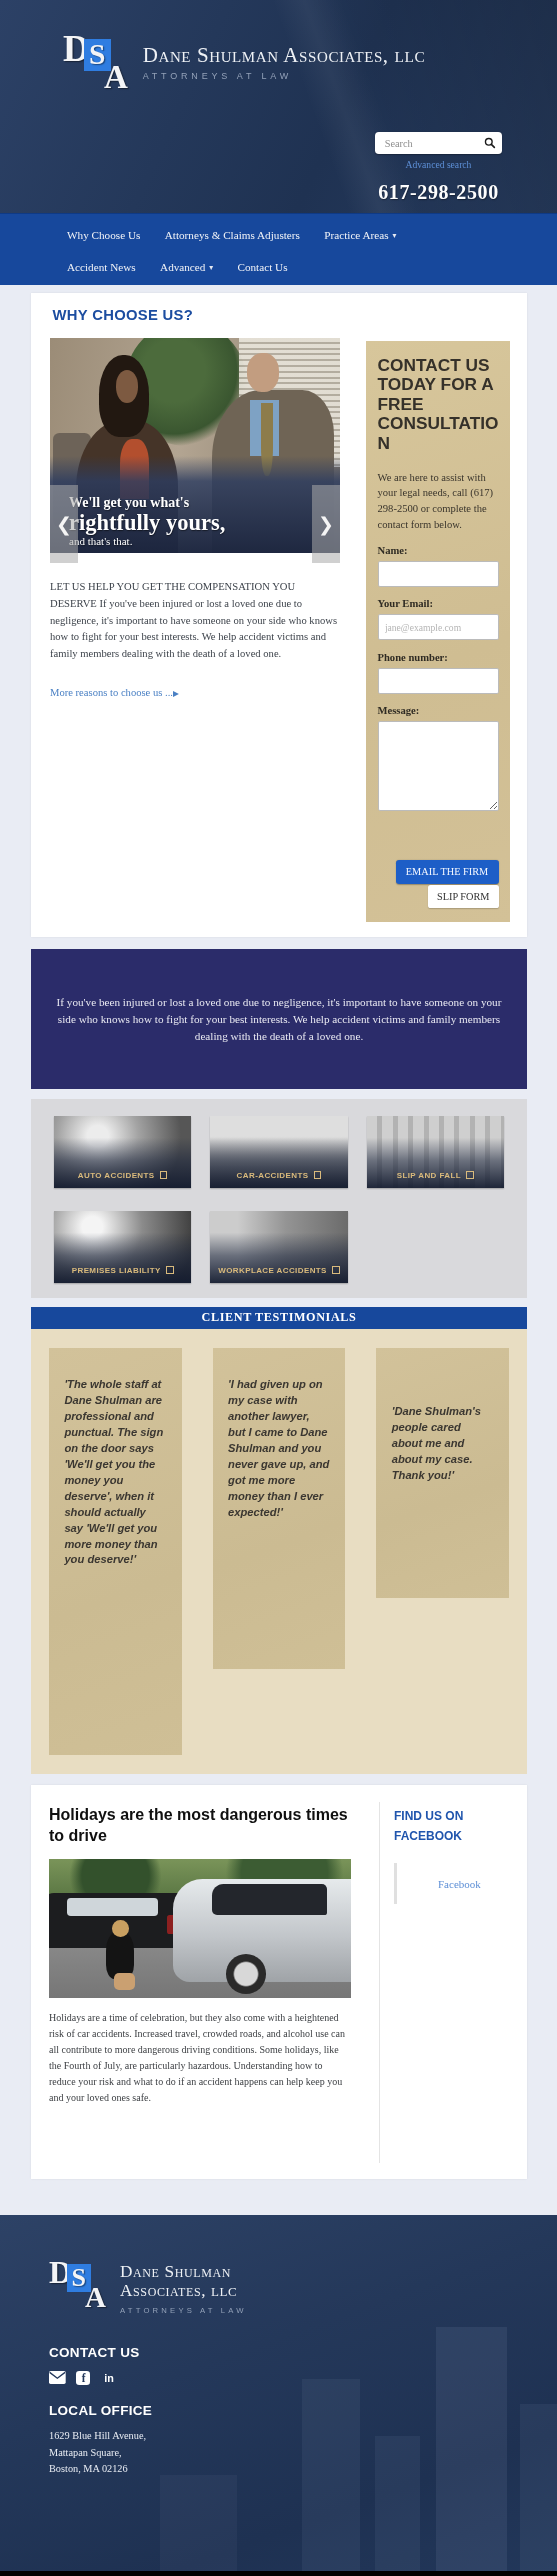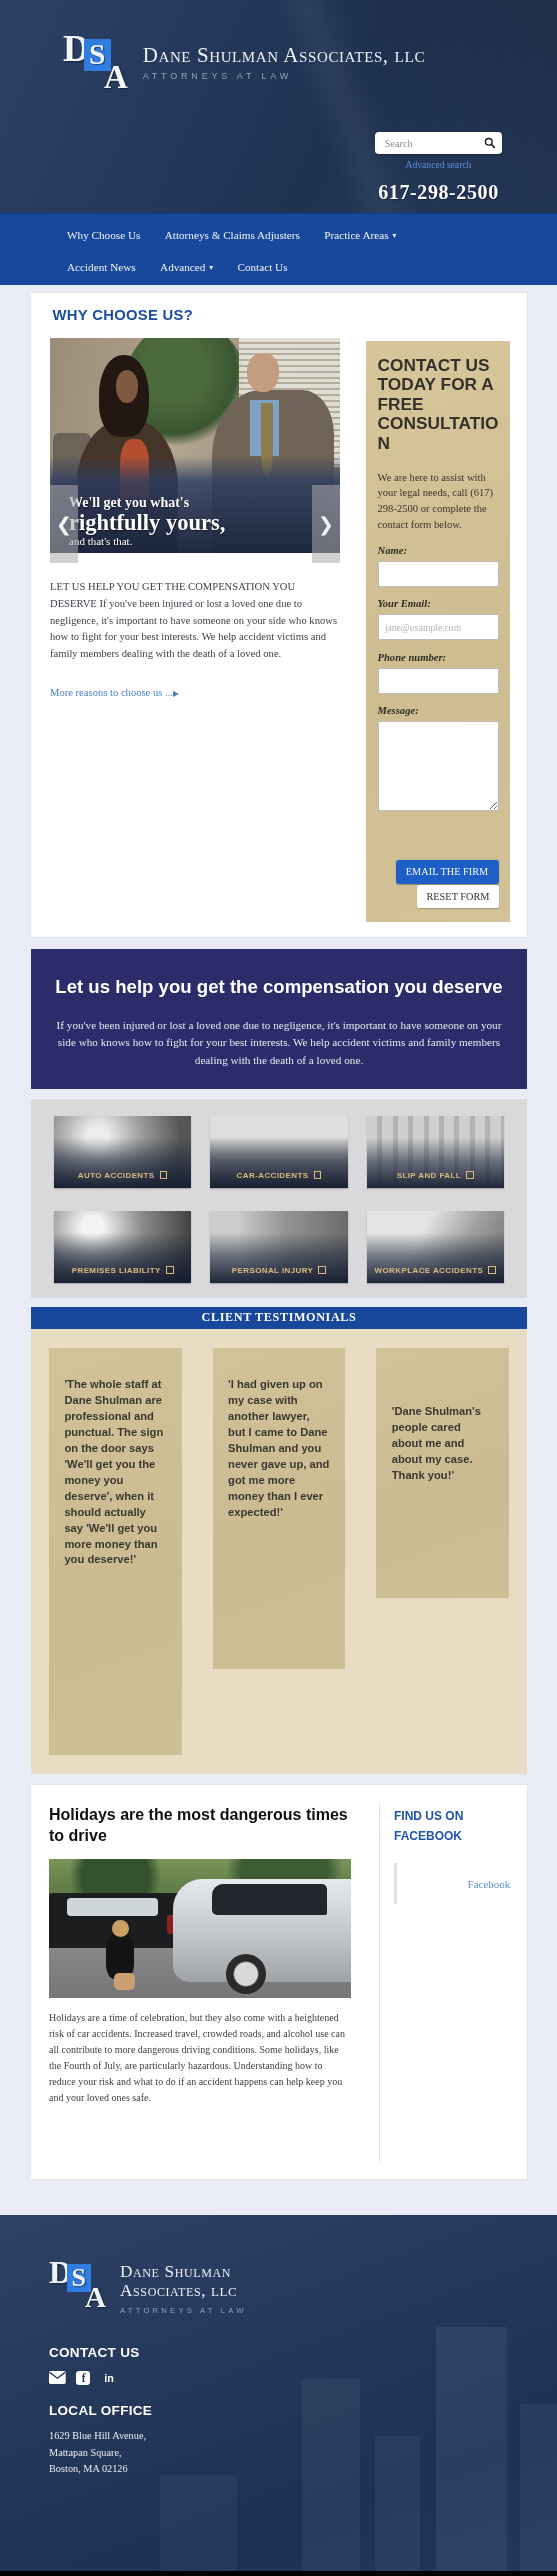--- a/index.html
+++ b/index.html
@@ -86,21 +86,21 @@
 
   .why-par{margin-top:26px;width:290px;color:#3d434b;font-size:10.6px;line-height:1.58;}
   .more-link{display:inline-block;margin-top:14px;color:#4a80c4;font-size:10.6px;text-decoration:none;cursor:pointer;}
   .more-link .arr{font-size:7.7px;}
 
   .contact-box{width:144px;flex:0 0 auto;box-sizing:border-box;min-height:581px;margin-top:6.4px;
     background:linear-gradient(160deg,#d7c69b 0%,#cfbd92 55%,#d3c197 100%);
     padding:15.4px 11.5px 14px 11.5px;display:flex;flex-direction:column;}
   .cb-title{font-family:"Liberation Sans",sans-serif;font-weight:bold;font-size:17.3px;line-height:1.12;color:#35312a;overflow-wrap:anywhere;}
   .cb-intro{margin-top:16.7px;font-size:10.6px;line-height:1.5;color:#3a352c;}
-  .cb-label{margin-top:11.5px;font-weight:bold;font-size:10.6px;color:#2f2b23;font-style:italic;}
+  .cb-label{margin-top:11.5px;font-weight:bold;font-size:10.6px;color:#2f2b23;}
   .cb-input{margin-top:5.1px;width:100%;box-sizing:border-box;height:26px;border:0.6px solid #bbb;border-radius:1.9px;background:#fff;font-family:"Liberation Serif",serif;font-size:9.6px;padding:0 6.4px;color:#333;}
   .cb-input::placeholder{color:#b5b5b5;}
   .cb-textarea{margin-top:5.1px;width:100%;box-sizing:border-box;height:90px;border:0.6px solid #bbb;border-radius:1.9px;background:#fff;font-family:"Liberation Serif",serif;font-size:9.6px;padding:5.1px 6.4px;color:#333;resize:vertical;}
   .cb-buttons{margin-top:auto;display:flex;flex-direction:column;align-items:flex-end;}
   .btn-email{background:#1d5ec7;color:#f5f8ff;border:0;border-radius:3.2px;font-family:"Liberation Serif",serif;font-size:10.3px;padding:6.4px 10.3px;cursor:pointer;box-shadow:0 0.6px 1.3px rgba(0,0,0,.3);}
   .btn-reset{margin-top:1.3px;background:#ffffff;color:#333;border:0;border-radius:2.6px;font-family:"Liberation Serif",serif;font-size:10.3px;padding:5.8px 9px;cursor:pointer;box-shadow:0 0.6px 1.3px rgba(0,0,0,.2);}
 
   
   .banner{margin-top:11.5px;background:#2b2c6a;color:#fff;min-height:140px;box-sizing:border-box;padding:26px 19px 19px;text-align:center;}
   .banner h2{margin:0;font-family:"Liberation Sans",sans-serif;font-weight:bold;font-size:18.6px;line-height:1.25;}
@@ -120,21 +120,21 @@
   .tile:nth-of-type(6) .tile-photo{background:linear-gradient(115deg,#e4e4e4 0 38%,#a0a0a0 68%,#6f6f6f 100%);}
   .tile-photo{position:absolute;inset:0;}
   .tile-label{position:absolute;left:0;right:0;bottom:7.7px;z-index:2;display:flex;align-items:center;justify-content:center;gap:5.1px;
     color:#d9ba7c;font-family:"Liberation Sans",sans-serif;font-weight:bold;font-size:8px;letter-spacing:0.4px;}
   .tile-box-icon{width:5.8px;height:5.8px;border:1px solid #d9ba7c;display:inline-block;}
 
   
   .testi-bar{margin-top:9px;background:#17489c;height:22px;display:flex;align-items:center;justify-content:center;
     color:#fff;font-family:"Liberation Serif",serif;font-weight:bold;font-size:12.2px;letter-spacing:0.6px;}
   .testi-panel{background:linear-gradient(170deg,#ead fc4, #e8ddc2);background:#e8ddc2;min-height:445px;box-sizing:border-box;padding:19px 18px;}
-  .testi-grid{display:grid;grid-template-columns:repeat(3,1fr);column-gap:31px;align-items:start;}
+  .testi-grid{display:grid;grid-template-columns:repeat(3,1fr);column-gap:31px;align-items:start;font-style:italic;}
   .testi-box{background:linear-gradient(160deg,#d2c29a 0%,#cbbb92 60%,#cfbf96 100%);padding:29.5px 15.4px 19px;box-sizing:border-box;
     color:#3b3731;font-family:"Liberation Sans",sans-serif;font-weight:bold;font-size:11.2px;line-height:1.42;}
   .testi-box.t1{min-height:407px;}
   .testi-box.t2{min-height:321px;}
   .testi-box.t3{min-height:250px;padding-top:56px;}
 
   
   .blog-card{margin-top:11.5px;min-height:394px;box-sizing:border-box;padding:16.7px 16.7px 16.7px 18px;display:flex;gap:0;}
   .blog-main{width:316px;flex:0 0 auto;padding-right:14px;}
   .blog-title{margin:2.6px 0 0;color:#101010;font-family:"Liberation Sans",sans-serif;font-weight:bold;font-size:16px;line-height:1.3;}
@@ -146,21 +146,21 @@
   .bp-taillight{position:absolute;left:39%;top:40%;width:7%;height:14%;background:#8d2020;border-radius:2.6px;}
   .bp-silvercar{position:absolute;right:-5%;top:14%;width:64%;height:74%;background:linear-gradient(180deg,#e6eaec 0%,#c2c6ca 55%,#9fa3a7 100%);border-radius:29.5px 10.3px 6.4px 16.7px;}
   .bp-silverwindow{position:absolute;right:8%;top:18%;width:38%;height:22%;background:#23262c;border-radius:11.5px 5.1px 2.6px 5.1px;}
   .bp-wheel{position:absolute;right:28%;top:68%;width:13.5%;height:29%;background:radial-gradient(circle,#d8d8d8 0 40%,#2a2a2a 46% 100%);border-radius:50%;}
   .bp-woman-dress{position:absolute;left:19%;top:52%;width:9%;height:34%;background:#141414;border-radius:40% 40% 30% 30%;}
   .bp-woman-head{position:absolute;left:21%;top:44%;width:5.5%;height:12%;background:#c9a061;border-radius:50%;}
   .bp-woman-legs{position:absolute;left:21.5%;top:82%;width:7%;height:12%;background:#caa071;border-radius:5.1px;}
   .blog-body{margin-top:11.5px;color:#3e4145;font-size:10px;line-height:1.6;width:300px;}
   .blog-side{flex:1;border-left:0.6px solid #e4e4e4;padding:3.8px 0 0 14px;}
   .fb-heading{color:#2055ad;font-family:"Liberation Sans",sans-serif;font-weight:bold;font-size:12px;line-height:1.7;}
-  .fb-widget{margin-top:16.7px;border-left:3.2px solid #e0e0e0;min-height:41px;display:flex;align-items:center;justify-content:flex-end;}
+  .fb-widget{margin-top:16.7px;border-left:3.2px solid #e0e0e0;min-height:41px;display:flex;align-items:center;}
   .fb-link{margin-left:41px;color:#5d8fd6;font-size:11px;text-decoration:none;cursor:pointer;}
 
   .page-gap-bottom{height:36px;}
 
   
   .site-footer{position:relative;height:356px;overflow:hidden;
     background:linear-gradient(160deg,#2d4266 0%,#24385a 40%,#1e3152 75%,#22375a 100%);}
   .bld{position:absolute;bottom:0;background:rgba(190,205,230,.07);}
   .bld.b1{left:302px;width:58px;height:192px;}
   .bld.b2{left:375px;width:45px;height:135px;}
@@ -284,28 +284,27 @@
         <label class="cb-label">Name:</label>
         <input class="cb-input" type="text" style="">
         <label class="cb-label">Your Email:</label>
         <input class="cb-input" type="text" placeholder="jane@example.com" style="">
         <label class="cb-label">Phone number:</label>
         <input class="cb-input" type="text" style="">
         <label class="cb-label">Message:</label>
         <textarea class="cb-textarea" style=""></textarea>
         <div class="cb-buttons">
           <button class="btn-email">EMAIL THE FIRM</button>
-          <button class="btn-reset">RESET FORM</button>
+          <button class="btn-reset">SLIP FORM</button>
         </div>
       </aside>
     </div>
   </section>
 
   <section class="banner shell">
-    <h2>Let us help you get the compensation you deserve</h2>
     <p>If you've been injured or lost a loved one due to negligence, it's important to have someone on your side who knows how to fight for your best interests. We help accident victims and family members dealing with the death of a loved one.</p>
   </section>
 
   <section class="tiles-panel shell">
     <div class="tiles-grid">
       <div class="tile">
         <div class="tile-photo"></div>
         <div class="tile-label">
             <span>AUTO ACCIDENTS</span>
             <span class="tile-box-icon"></span>
@@ -322,27 +321,20 @@
         <div class="tile-photo"></div>
         <div class="tile-label">
             <span>SLIP AND FALL</span>
             <span class="tile-box-icon"></span>
           </div>
       </div>
       <div class="tile">
         <div class="tile-photo"></div>
         <div class="tile-label">
             <span>PREMISES LIABILITY</span>
-            <span class="tile-box-icon"></span>
-          </div>
-      </div>
-      <div class="tile">
-        <div class="tile-photo"></div>
-        <div class="tile-label">
-            <span>PERSONAL INJURY</span>
             <span class="tile-box-icon"></span>
           </div>
       </div>
       <div class="tile">
         <div class="tile-photo"></div>
         <div class="tile-label">
             <span>WORKPLACE ACCIDENTS</span>
             <span class="tile-box-icon"></span>
           </div>
       </div>

